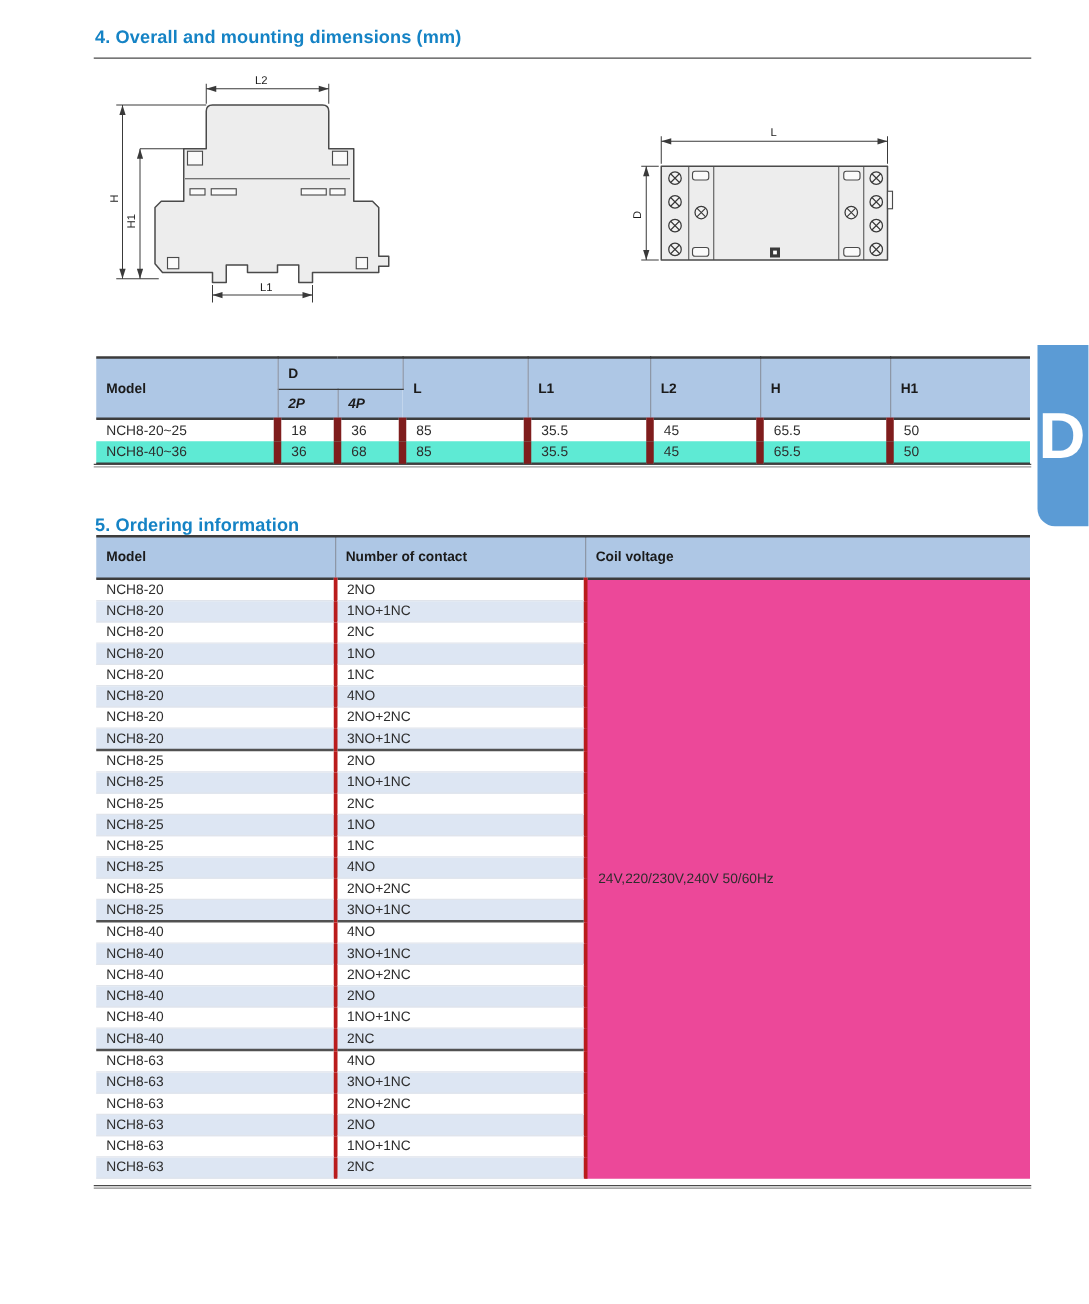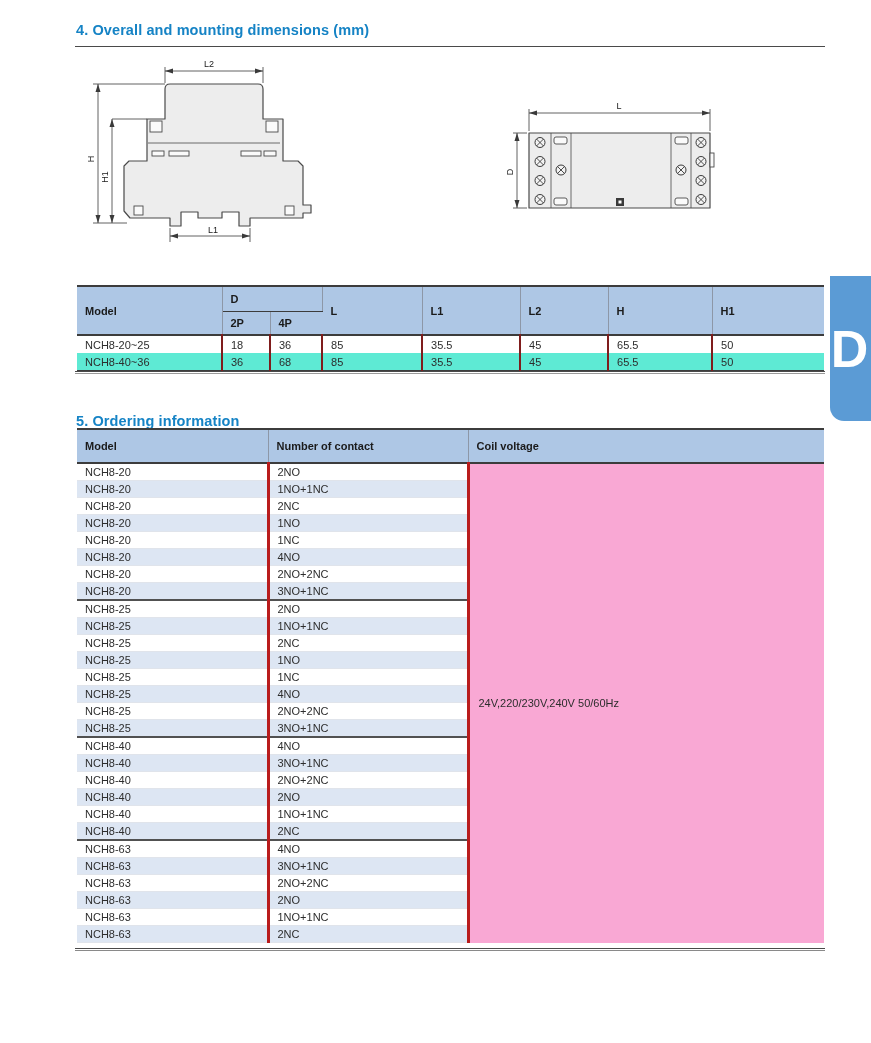--- a/index.html
+++ b/index.html
@@ -14,35 +14,35 @@
   #rule-end{top:948px;background:#4a4a4a;box-shadow:0 2px 0 #8a8a8a;}
 
   
   table{border-collapse:collapse;table-layout:fixed;font-size:11px;color:#2d2d2d;}
   th{font-weight:bold;color:#1b1b1b;text-align:left;background:#aec7e5;}
   .dim-table{position:absolute;left:77px;top:285px;width:747px;
              border-top:2px solid #3c3c3c;border-bottom:2px solid #3c3c3c;}
   .dim-table thead{border-bottom:2px solid #3c3c3c;}
   .dim-table th{padding:2px 8px;border-right:1px solid #8d97a7;}
   .dim-table th.d-head{border-bottom:1px solid #3c3c3c;height:20px;}
-  .dim-table tr.sub th{height:18px;}
-  .dim-table td{padding:1px 8px;height:15px;border-right:2px solid #7f1d1d;}
+  .dim-table tr.sub th{height:18px;font-style:italic;}
+  .dim-table td{padding:1px 8px;height:15px;border-right:6px solid #7f1d1d;}
   .dim-table th:last-child,.dim-table td:last-child{border-right:none;}
   .dim-table tbody tr:nth-child(2){background:#5eead4;}
 
   .ordering{position:absolute;left:77px;top:428px;width:747px;border-top:2px solid #3c3c3c;}
   .ordering thead{border-bottom:2px solid #3c3c3c;}
   .ordering th{padding:2px 8px;height:28px;border-right:1px solid #8d97a7;}
   .ordering th:last-child{border-right:none;margin-top:37px;}
   .ordering td{height:16px;padding:0 8px;}
   .ordering td.c1,.ordering td.c2{border-right:3px solid #b91c1c;border-bottom:1px solid #e0e4eb;}
   .ordering tbody tr:nth-child(even) td.c1,
   .ordering tbody tr:nth-child(even) td.c2{background:#dde6f3;}
   .ordering tr.group-start td.c1,.ordering tr.group-start td.c2{border-top:2px solid #515151;}
-  .ordering td.coil{background:#f9a8d4;vertical-align:middle;padding-left:9px;}
+  .ordering td.coil{background:#ec4899;vertical-align:middle;padding-left:9px;}
 
   
   .d-tab{position:absolute;right:0;top:276px;width:41px;height:145px;background:#5b9bd5;
          border-radius:0 0 0 14px;color:#fff;font-weight:bold;font-size:52px;
          display:flex;align-items:center;justify-content:center;padding-right:2px;box-sizing:border-box;}
 
   
   .diagram{position:absolute;}
   #diag-left{left:85px;top:55px;}
   #diag-right{left:505px;top:95px;}

